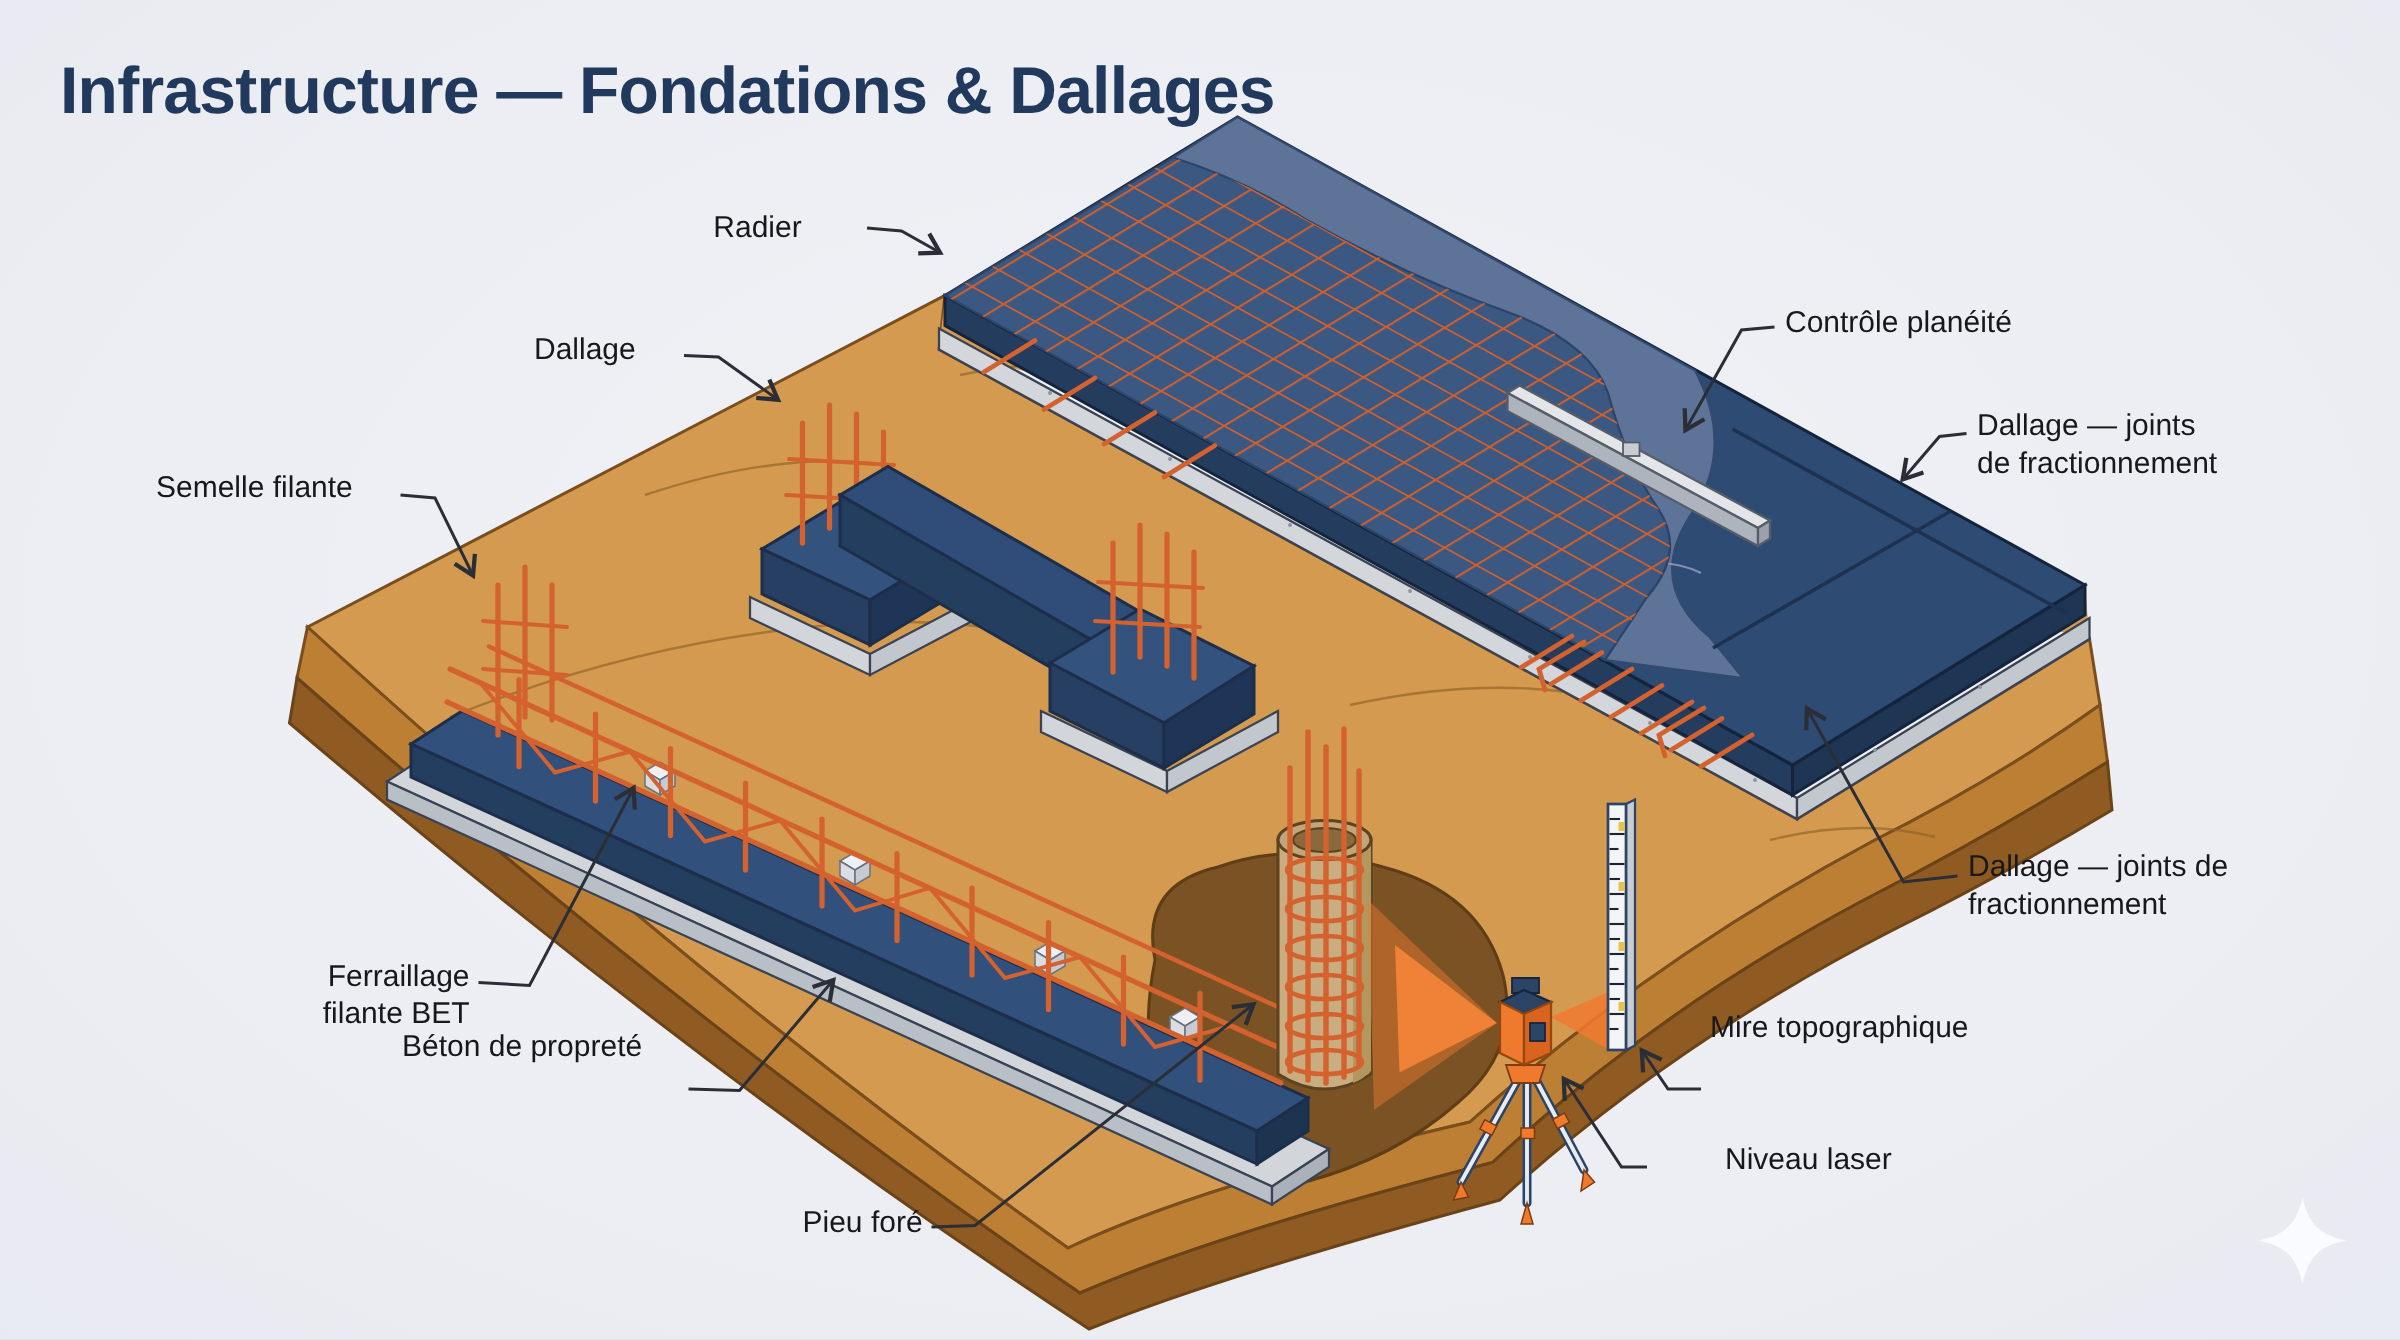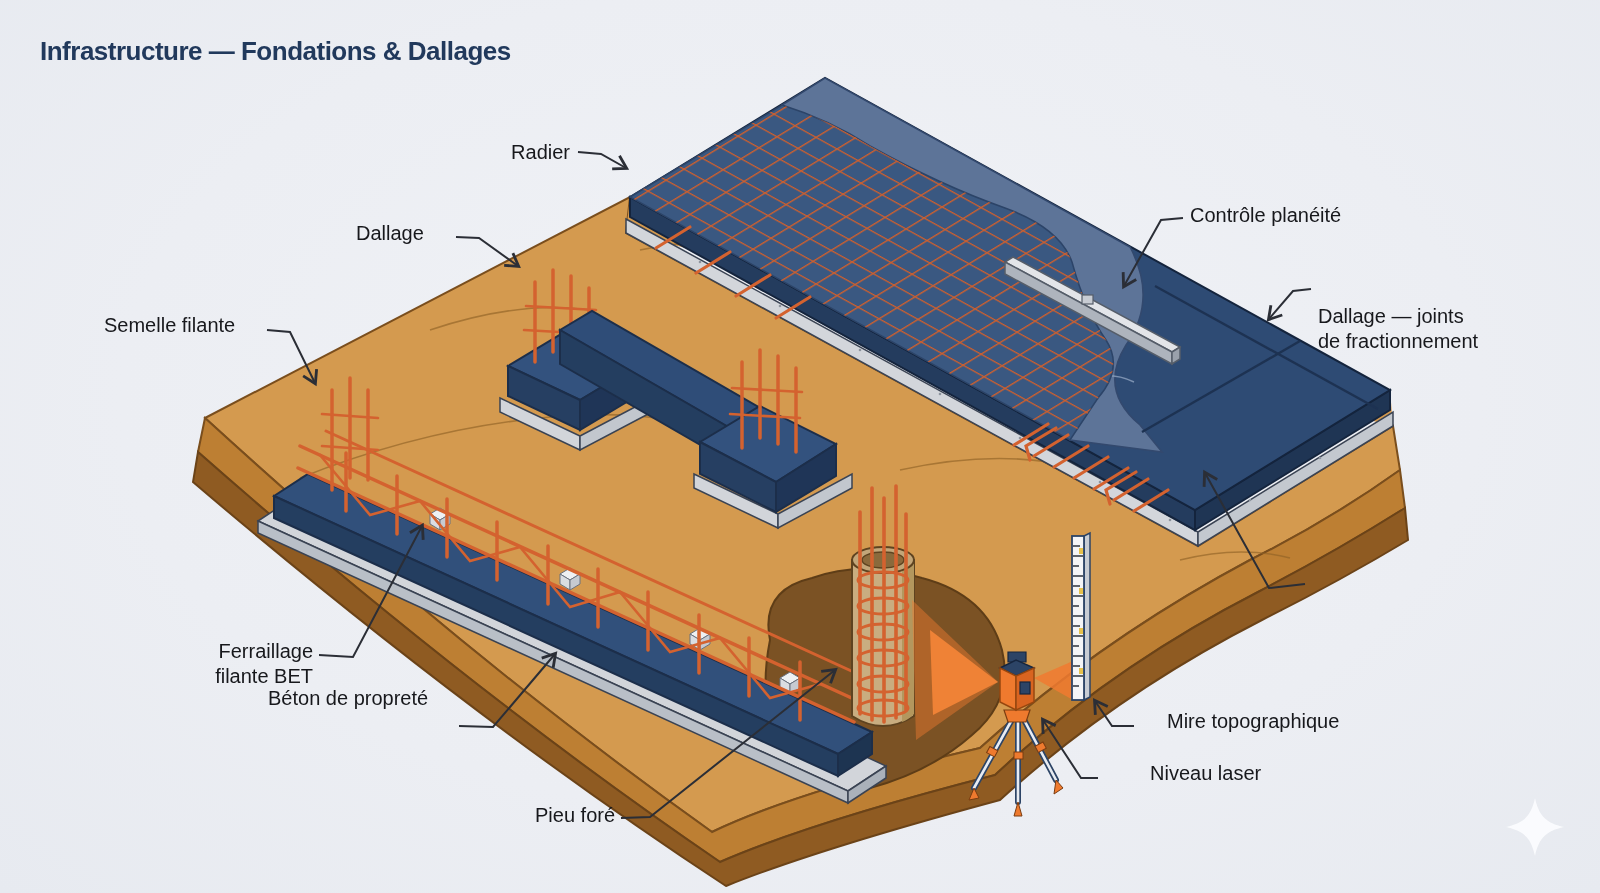--- a/index.html
+++ b/index.html
@@ -4,21 +4,21 @@
 <style>
   html,body{margin:0;padding:0;background:#dfe2e8;}
   .stage{
     position:relative;width:1600px;height:893px;overflow:hidden;
     background:#edeff4;
     background:radial-gradient(ellipse at 50% 45%, #f0f2f6 0%, #eceef3 60%, #e7eaf0 100%);
     font-family:"Liberation Sans", sans-serif;
   }
   .title{
     position:absolute;left:40px;top:36px;
-    font-size:26px;font-weight:700;letter-spacing:-0.5px;
+    font-size:44px;font-weight:700;letter-spacing:-0.5px;
     color:#21395c;
   }
   .lbl{
     position:absolute;
     font-size:20px;line-height:25px;color:#17181c;
     white-space:pre-line;
   }
   .lbl.r{text-align:right;}
   svg{position:absolute;left:0;top:0;}
 </style>
@@ -338,26 +338,28 @@
       <path d="M319,655 L353,657 L422,526" marker-end="url(#arr)"></path>
       <path d="M459,726 L493,727 L555,654" marker-end="url(#arr)"></path>
       <path d="M621,818 L650,817 L835,670" marker-end="url(#arr)"></path>
       <path d="M1134,726 L1112,726 L1095,701" marker-end="url(#arr)"></path>
       <path d="M1098,778 L1081,778 L1043,720" marker-end="url(#arr)"></path>
     </g>
 
     <path d="M1535,798 C1539,816 1546,823 1564,827 C1546,831 1539,838 1535,856 C1531,838 1524,831 1506,827 C1524,823 1531,816 1535,798 Z" fill="#fbfcfe" opacity="0.95"></path>
   </svg>
 
-  <div class="lbl r" style="left:440px;top:140px;width:130px;">Radier</div>
+  <div class="lbl r" style="left:440px;top:140px;width:130px;text-align:center;">Radier</div>
   <div class="lbl" style="left:356px;top:221px;">Dallage</div>
   <div class="lbl" style="left:104px;top:313px;">Semelle filante</div>
   <div class="lbl" style="left:1190px;top:203px;">Contrôle planéité</div>
-  <div class="lbl" style="left:1318px;top:272px;margin-top:32px;">Dallage — joints
+  <div class="lbl" style="left:1318px;top:272px;">Dallage — joints
 de fractionnement</div>
+  <div class="lbl" style="left:1312px;top:566px;">Dallage — joints de
+fractionnement</div>
   <div class="lbl r" style="left:120px;top:639px;width:193px;">Ferraillage
 filante BET</div>
   <div class="lbl" style="left:268px;top:686px;">Béton de propreté</div>
   <div class="lbl" style="left:535px;top:803px;">Pieu foré</div>
-  <div class="lbl" style="left:1140px;top:709px;margin-left:27px;">Mire topographique</div>
+  <div class="lbl" style="left:1140px;top:673px;">Mire topographique</div>
   <div class="lbl" style="left:1102px;top:761px;margin-left:48px;">Niveau laser</div>
 
 </div>
 
 </body></html>

